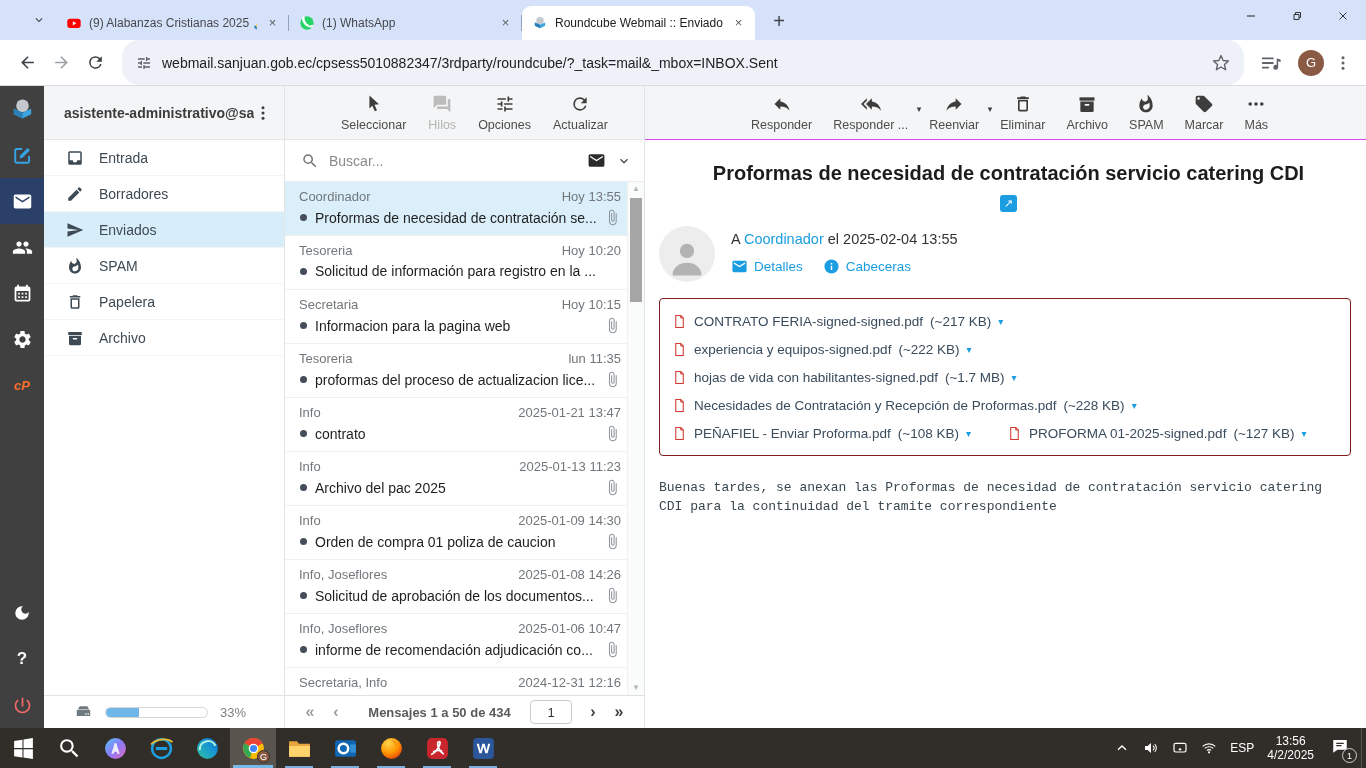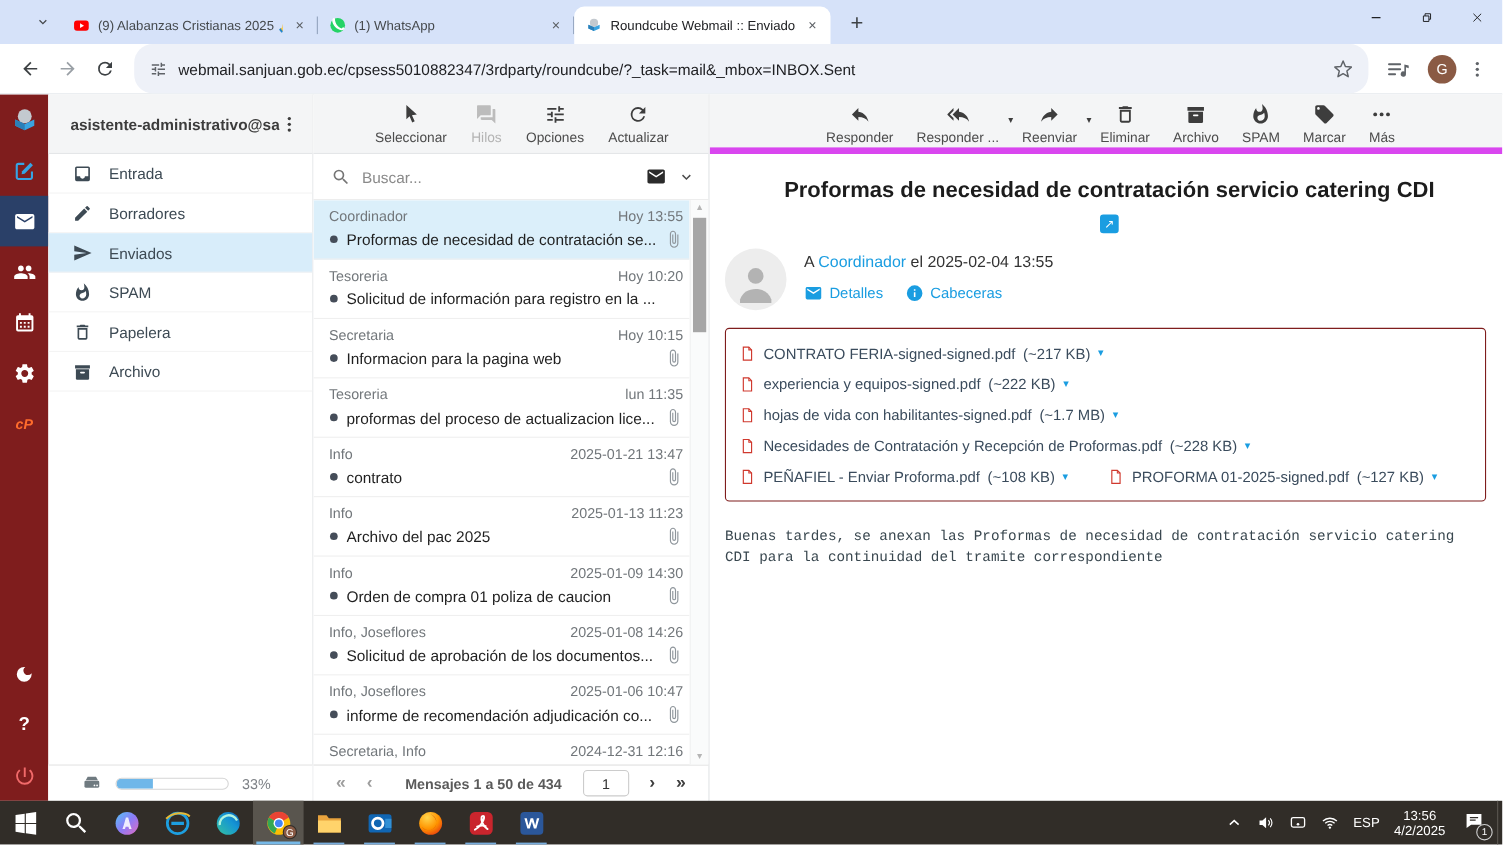--- a/index.html
+++ b/index.html
@@ -31,21 +31,21 @@
   .urlbar .tune{width:16px;height:16px;color:#5f6368;flex:none;}
   .url{flex:1;font-size:14px;color:#202124;white-space:nowrap;overflow:hidden;}
   .star{width:18px;height:18px;color:#5f6368;flex:none;}
   .mediabtn{width:22px;height:22px;color:#5f6368;margin:0 6px;}
   .avatar{width:26px;height:26px;border-radius:50%;background:#8a5a44;color:#fff;font-size:13px;display:flex;align-items:center;justify-content:center;margin:0 10px;}
   .dotsv{width:18px;height:18px;color:#5f6368;margin-right:4px;}
 
   
   .app{position:absolute;top:86px;left:0;right:0;bottom:40px;display:flex;background:#fff;}
 
-  .rail{width:44px;background:#7f1d1d;display:flex;flex-direction:column;align-items:center;flex:none;}
+  .rail{width:44px;background:#404040;display:flex;flex-direction:column;align-items:center;flex:none;}
   .rail-item{width:44px;height:46px;display:flex;align-items:center;justify-content:center;color:#fff;flex:none;}
   .rail-item svg{width:21px;height:21px;}
   .rail-item.logo svg{width:27px;height:27px;}
   .rail-item.compose{color:#35a4e4;}
   .rail-item.active{background:#2a4068;}
   .rail-item.cpanel{color:#ff6c2c;font-size:13px;font-weight:bold;font-style:italic;}
   .rail-spacer{flex:1;}
   .rail-item.help{font-size:17px;font-weight:bold;}
   .rail-item.power{color:#f16a6a;}
 
@@ -95,21 +95,21 @@
   .sb-down{bottom:0;} .sb-down::before{content:"▼";}
   .sb-thumb{position:absolute;top:16px;left:2px;width:12px;height:104px;background:#a6a6a6;}
 
   .pager{height:33px;border-top:1px solid #e0e0e0;display:flex;align-items:center;padding:0 12px;font-size:13px;flex:none;}
   .pgbtn{width:26px;text-align:center;font-size:16px;font-weight:bold;color:#3f3f3f;}
   .pgbtn.dim{color:#9e9e9e;}
   .pglabel{flex:1;text-align:center;font-weight:bold;color:#5a5a5a;}
   .pginput{width:42px;height:24px;border:1px solid #ccc;border-radius:4px;text-align:center;font-size:13px;color:#333;margin-right:8px;font-family:"Liberation Sans",sans-serif;}
 
   .viewcol{flex:1;display:flex;flex-direction:column;background:#fff;overflow:hidden;}
-  .vtoolbar{height:54px;background:#f4f5f6;border-bottom:6px solid #d946ef;display:flex;align-items:flex-start;padding:8px 0 0 106px;gap:21px;flex:none;}
+  .vtoolbar{height:54px;background:#f4f5f6;border-bottom:1px solid #d946ef;display:flex;align-items:flex-start;padding:8px 0 0 106px;gap:21px;flex:none;}
   .view-body{flex:1;padding:14px 8px 0 14px;overflow:hidden;}
   .subject-row{display:flex;align-items:center;gap:10px;margin:8px 0 14px 0;flex-direction:column;}
   .subject{font-size:20px;font-weight:bold;color:#1c1c1c;}
   .popout{width:17px;height:17px;background:#1a9de1;border-radius:3px;color:#fff;font-size:11px;display:flex;align-items:center;justify-content:center;flex:none;}
   .popout::before{content:"↗";}
   .meta{display:flex;gap:16px;}
   .mavatar{width:56px;height:56px;border-radius:50%;background:#ededed;color:#b3b3b3;display:flex;align-items:center;justify-content:center;overflow:hidden;flex:none;}
   .mavatar svg{width:38px;height:38px;margin-top:8px;}
   .meta-main{padding-top:5px;}
   .meta-line{font-size:14.5px;color:#333;text-align:center;}

